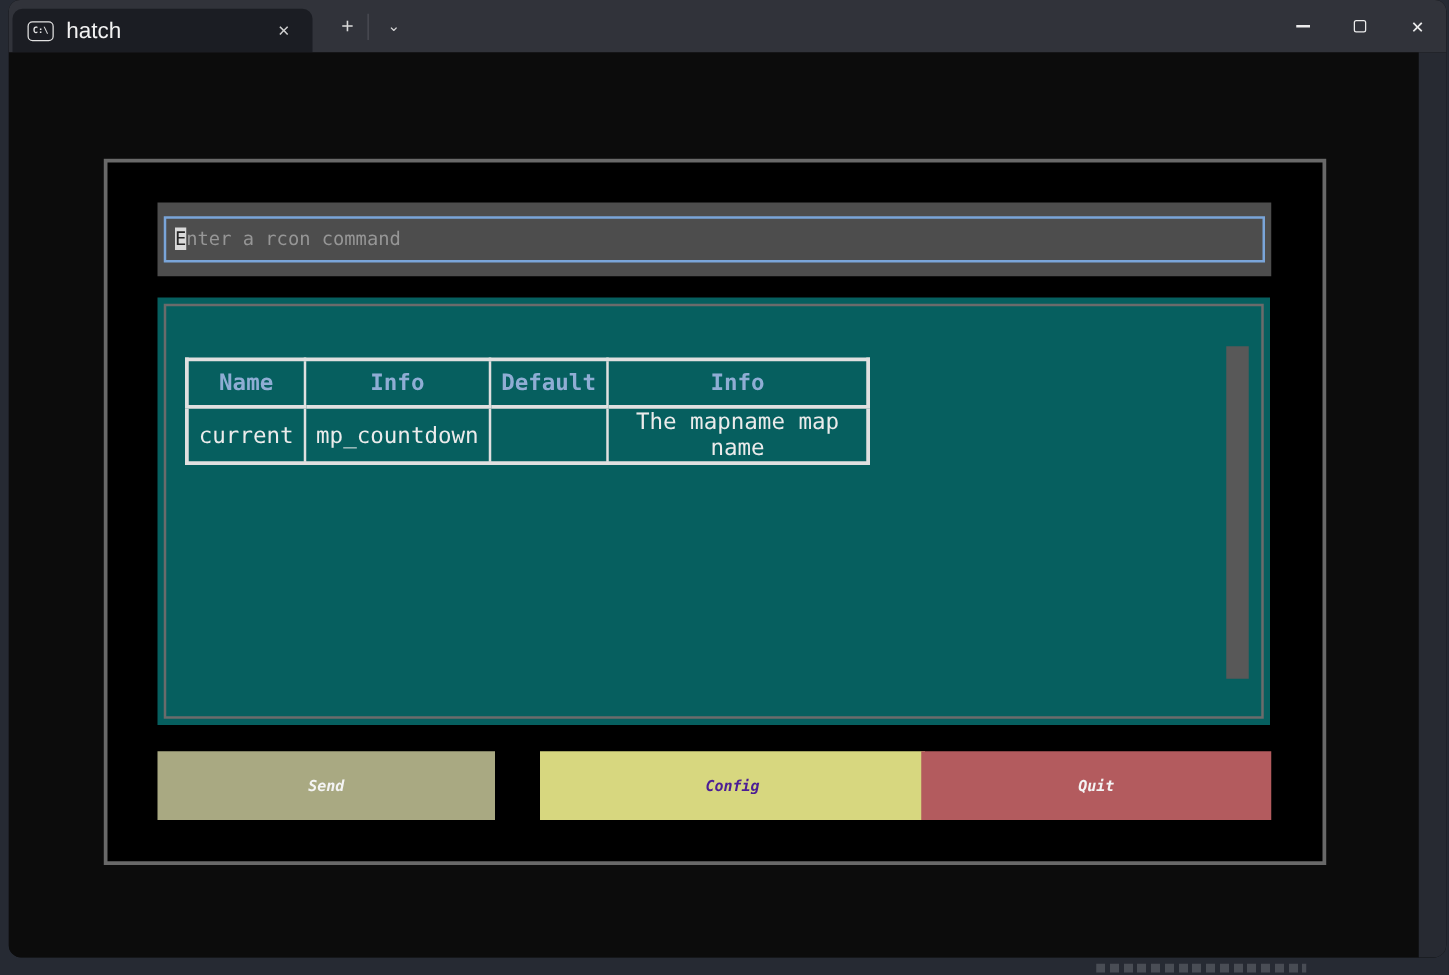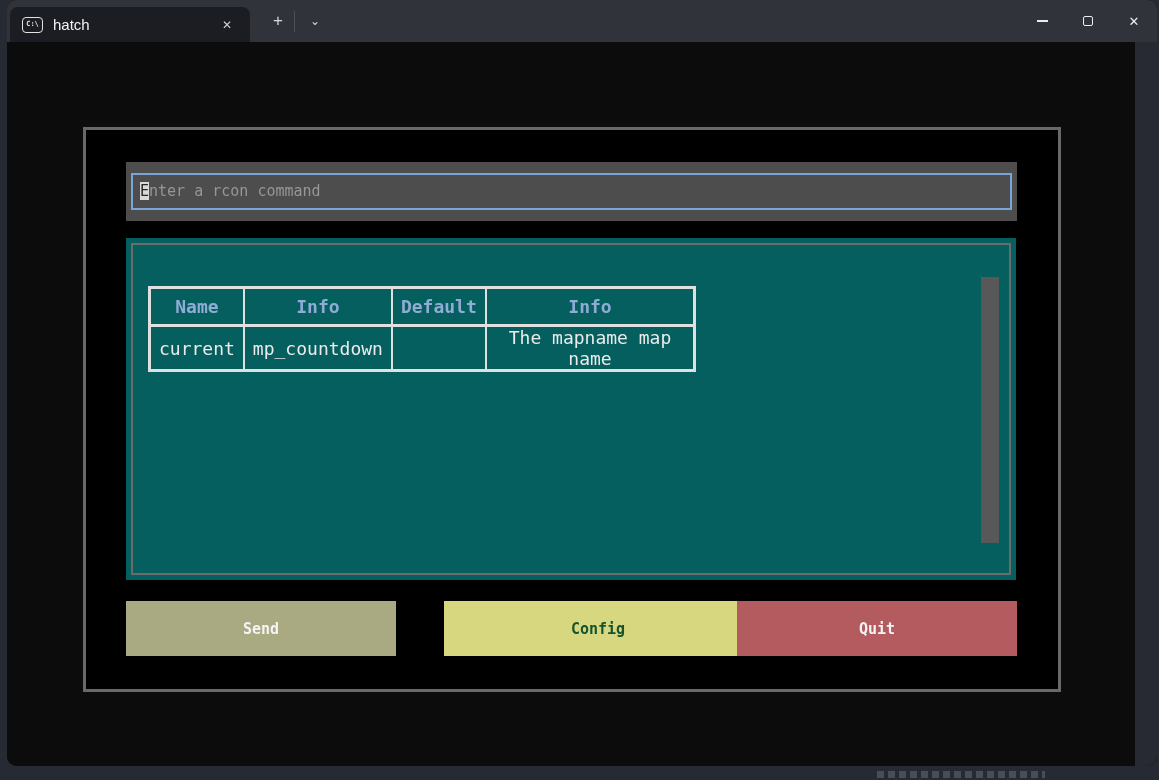--- a/index.html
+++ b/index.html
@@ -23,21 +23,21 @@
     position: absolute; left: 3px; top: 7px; width: 240px; height: 35px;
     background: #1b1d23; border-radius: 8px 8px 0 0;
     display: flex; align-items: center; cursor: default;
   }
   .tab-icon {
     margin-left: 12px; width: 21px; height: 16px;
     border: 1.5px solid #e3e3e3; border-radius: 4px;
     color: #e3e3e3; font-family: "DejaVu Sans Mono", monospace;
     font-size: 7px; line-height: 13px; text-align: center; font-weight: bold;
   }
-  .tab-title { margin-left: 10px; color: #f2f2f2; font-size: 15px; }
+  .tab-title { margin-left: 10px; color: #f2f2f2; font-size: 18px; }
   .tab-close {
     margin-left: auto; margin-right: 12px; width: 22px; height: 22px;
     color: #cfcfcf; font-size: 12px; line-height: 22px; text-align: center;
     border-radius: 4px;
   }
   .new-tab-btn {
     position: absolute; left: 254px; top: 9px; width: 34px; height: 26px;
     color: #d8d8d8; font-size: 17px; font-weight: 300;
     line-height: 24px; text-align: center; border-radius: 4px;
   }
@@ -112,24 +112,24 @@
   .col-info    { width: 209px; min-width: 209px; }
 
   .scroll-thumb {
     position: absolute; left: 974px; top: 277px; width: 18px; height: 266px;
     background: #585858;
   }
 
   .tui-btn {
     position: absolute; top: 601px; height: 55px; border: none;
     font-family: "DejaVu Sans Mono", monospace;
-    font-size: 15px; font-weight: bold; text-align: center; cursor: pointer;
+    font-size: 12px; font-weight: bold; text-align: center; cursor: pointer; font-style: italic;
   }
   .btn-send   { left: 119px; width: 270px; background: #a9a982; color: #f4f4f4; }
-  .btn-config { left: 437px; width: 308px; background: #d7d77f; color: #14532d; }
+  .btn-config { left: 425px; width: 308px; background: #d7d77f; color: #4c1d95; }
   .btn-quit   { left: 730px; width: 280px; background: #b35b5e; color: #f4f4f4; }
 
   
   .wallpaper-artifact {
     position: absolute; left: 877px; top: 771px; width: 168px; height: 7px;
     background: repeating-linear-gradient(90deg, #9a9da3 0 7px, transparent 7px 11px);
     opacity: 0.3; filter: blur(0.6px);
   }
 </style>
 </head>

